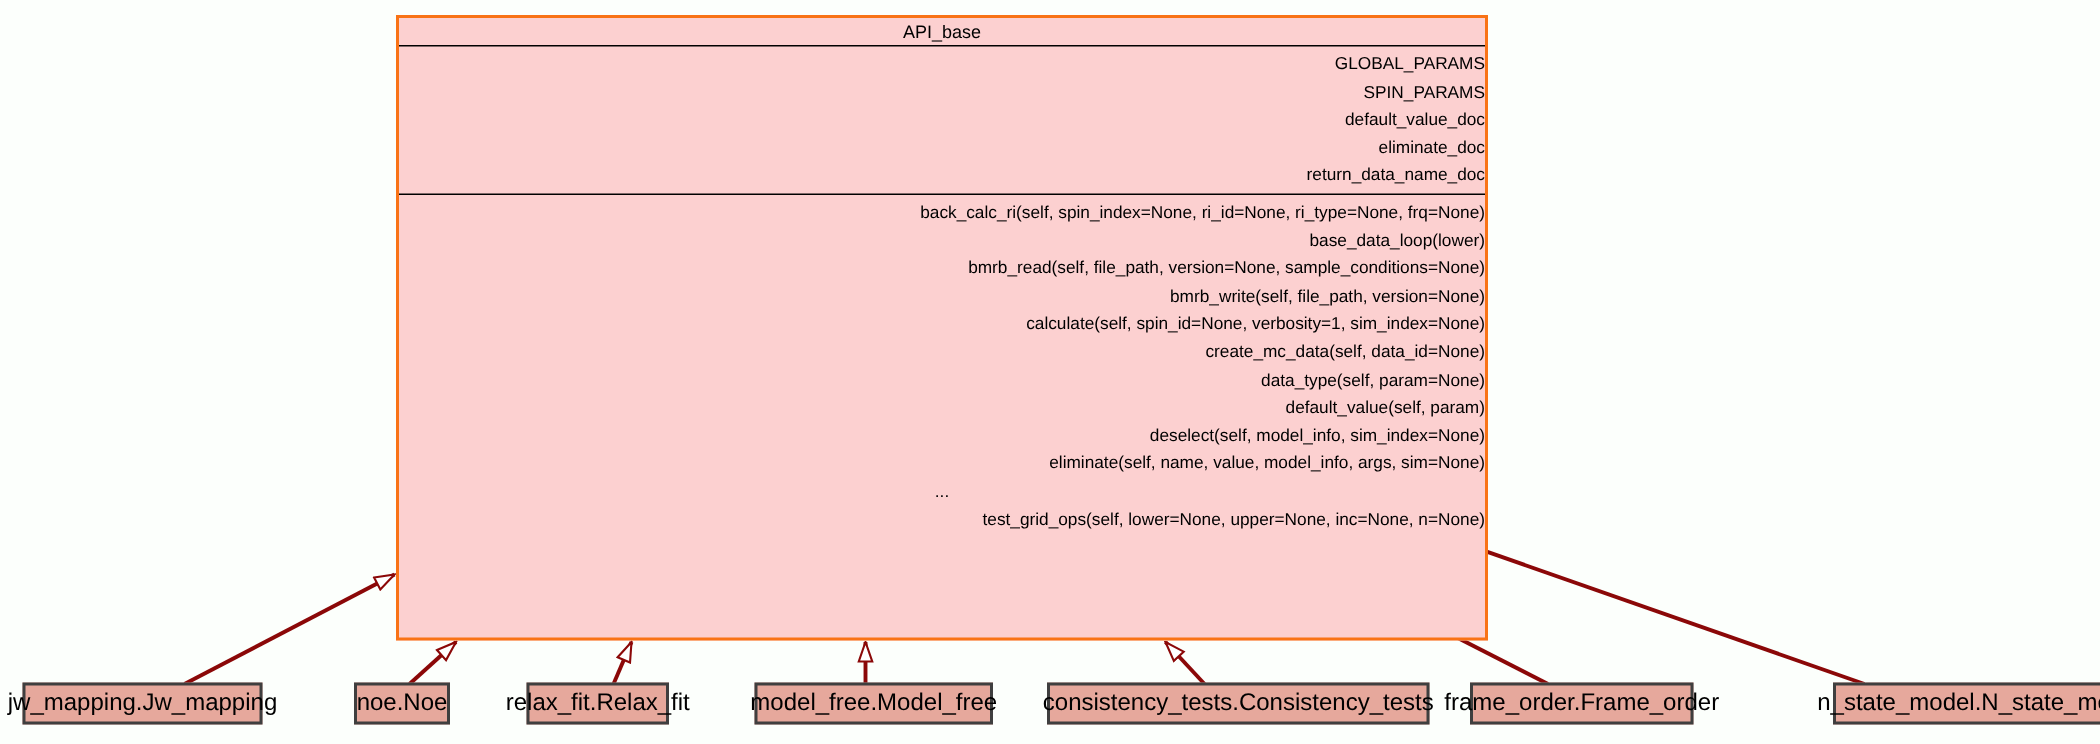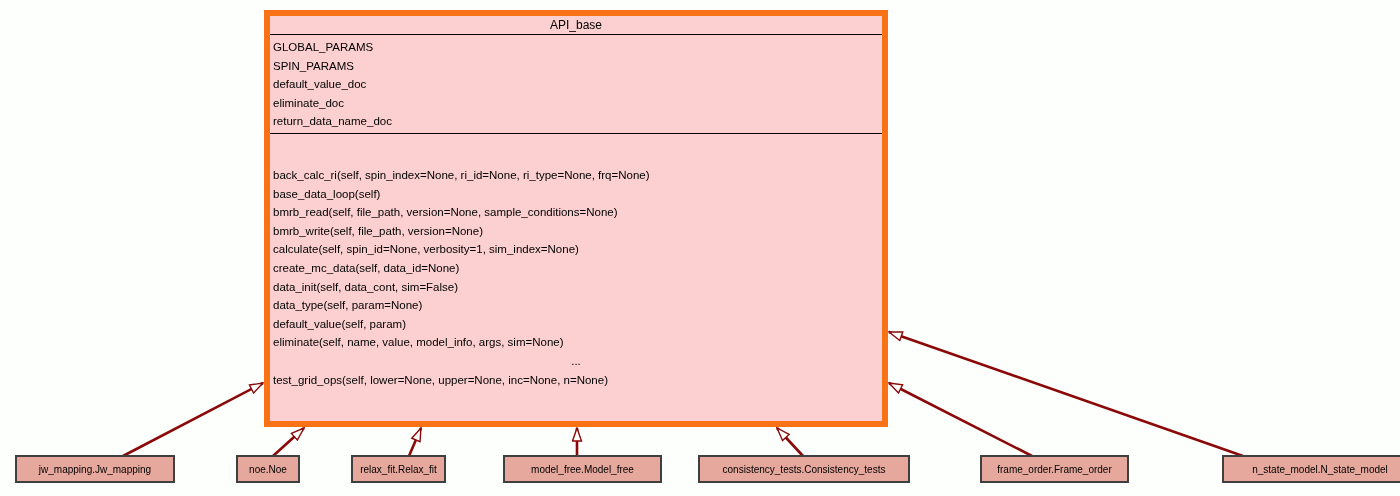--- a/index.html
+++ b/index.html
@@ -28,54 +28,55 @@
     position: absolute;
     left: 0; top: 0;
     width: 1400px; height: 496px;
   }
   .edges line { stroke: var(--arrow); stroke-width: 2.6; }
   .edges .arrowhead { fill: #ffffff; stroke: var(--arrow); stroke-width: 1.4; }
 
   .base-class {
     position: absolute;
     left: 264px; top: 10px;
-    width: 624px; height: 417px;
+    width: 728px; height: 417px;
     background: var(--base_fill);
-    border: 6px solid #f97316;
+    border: 2px solid #f97316;
   }
   .base-class .title {
     height: 19px;
     line-height: 18px;
     text-align: center;
     font-size: 12px;
     border-bottom: 1px solid #000000;
   }
   .compartment { border-bottom: 1px solid #000000; }
-  .compartment:last-child { border-bottom: none; margin-top: 29px; }
+  .compartment:last-child { border-bottom: none; }
   .attrs { padding: 3px 0 2px 0; }
   .methods { padding: 3px 0 0 0; }
   .row {
     height: 18.6px;
     line-height: 18.6px;
     padding-left: 3px;
     font-size: 11.5px;
     white-space: nowrap;
+    text-align: right;
   }
   .row.center { text-align: center; padding-left: 0; }
 
   .subclass {
     position: absolute;
     top: 455px;
     height: 28px;
     background: var(--subclass_fill);
     border: 2px solid var(--subclass_border);
     display: flex;
     align-items: center;
     justify-content: center;
-    font-size: 10px;
+    font-size: 16px;
     white-space: nowrap;
   }
 </style>
 </head>
 <body>
 
 <div class="canvas">
 
   <svg class="edges" viewBox="0 0 1400 496" xmlns="http://www.w3.org/2000/svg">
     <defs>
@@ -98,47 +99,47 @@
     <div class="compartment attrs">
       <div class="row">GLOBAL_PARAMS</div>
       <div class="row">SPIN_PARAMS</div>
       <div class="row">default_value_doc</div>
       <div class="row">eliminate_doc</div>
       <div class="row">return_data_name_doc</div>
     </div>
 
     <div class="compartment methods">
       <div class="row">back_calc_ri(self, spin_index=None, ri_id=None, ri_type=None, frq=None)</div>
-      <div class="row">base_data_loop(self)</div>
+      <div class="row">base_data_loop(lower)</div>
       <div class="row">bmrb_read(self, file_path, version=None, sample_conditions=None)</div>
       <div class="row">bmrb_write(self, file_path, version=None)</div>
       <div class="row">calculate(self, spin_id=None, verbosity=1, sim_index=None)</div>
       <div class="row">create_mc_data(self, data_id=None)</div>
-      <div class="row">data_init(self, data_cont, sim=False)</div>
       <div class="row">data_type(self, param=None)</div>
       <div class="row">default_value(self, param)</div>
+      <div class="row">deselect(self, model_info, sim_index=None)</div>
       <div class="row">eliminate(self, name, value, model_info, args, sim=None)</div>
       <div class="row center">...</div>
       <div class="row">test_grid_ops(self, lower=None, upper=None, inc=None, n=None)</div>
     </div>
   </div>
 
   <div class="subclass" style="left:15px;  width:160px">
     <span>jw_mapping.Jw_mapping</span>
   </div>
   <div class="subclass" style="left:236px; width:64px">
     <span>noe.Noe</span>
   </div>
   <div class="subclass" style="left:351px; width:95px">
     <span>relax_fit.Relax_fit</span>
   </div>
   <div class="subclass" style="left:503px; width:159px">
     <span>model_free.Model_free</span>
   </div>
-  <div class="subclass" style="left:698px; width:212px">
+  <div class="subclass" style="left:698px; width:255px">
     <span>consistency_tests.Consistency_tests</span>
   </div>
   <div class="subclass" style="left:980px; width:149px">
     <span>frame_order.Frame_order</span>
   </div>
   <div class="subclass" style="left:1222px;width:196px">
     <span>n_state_model.N_state_model</span>
   </div>
 
 </div>

